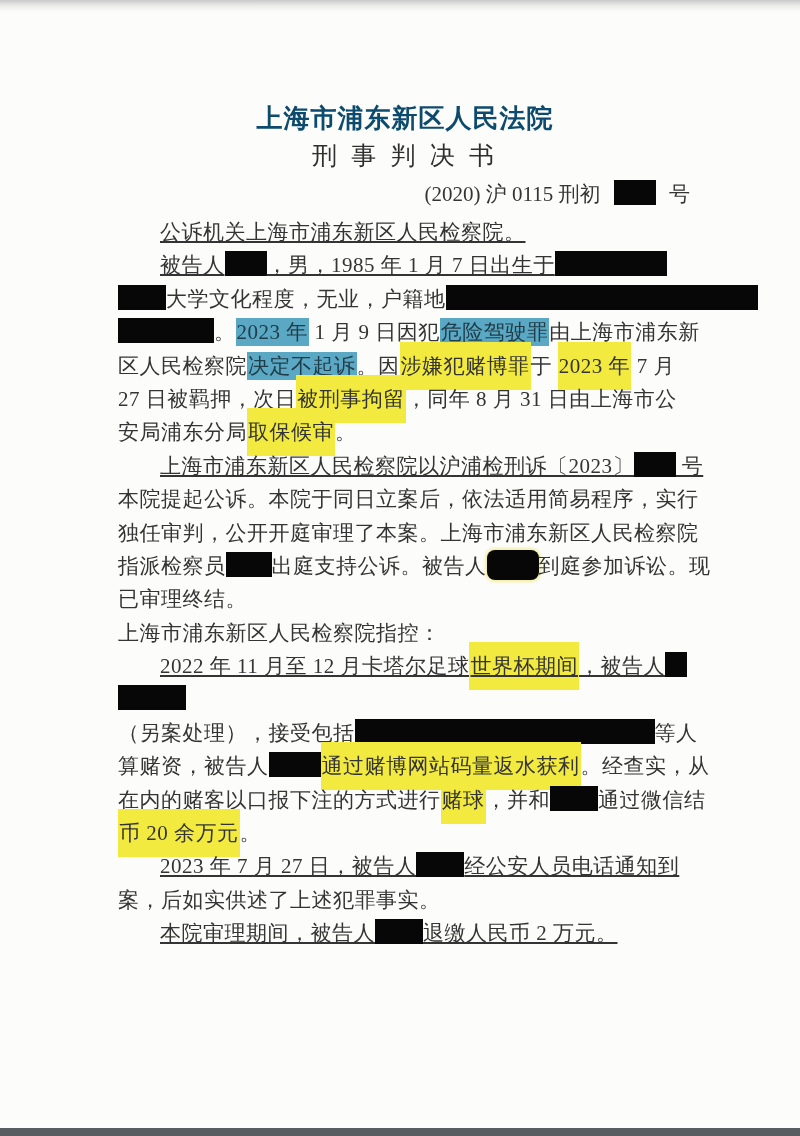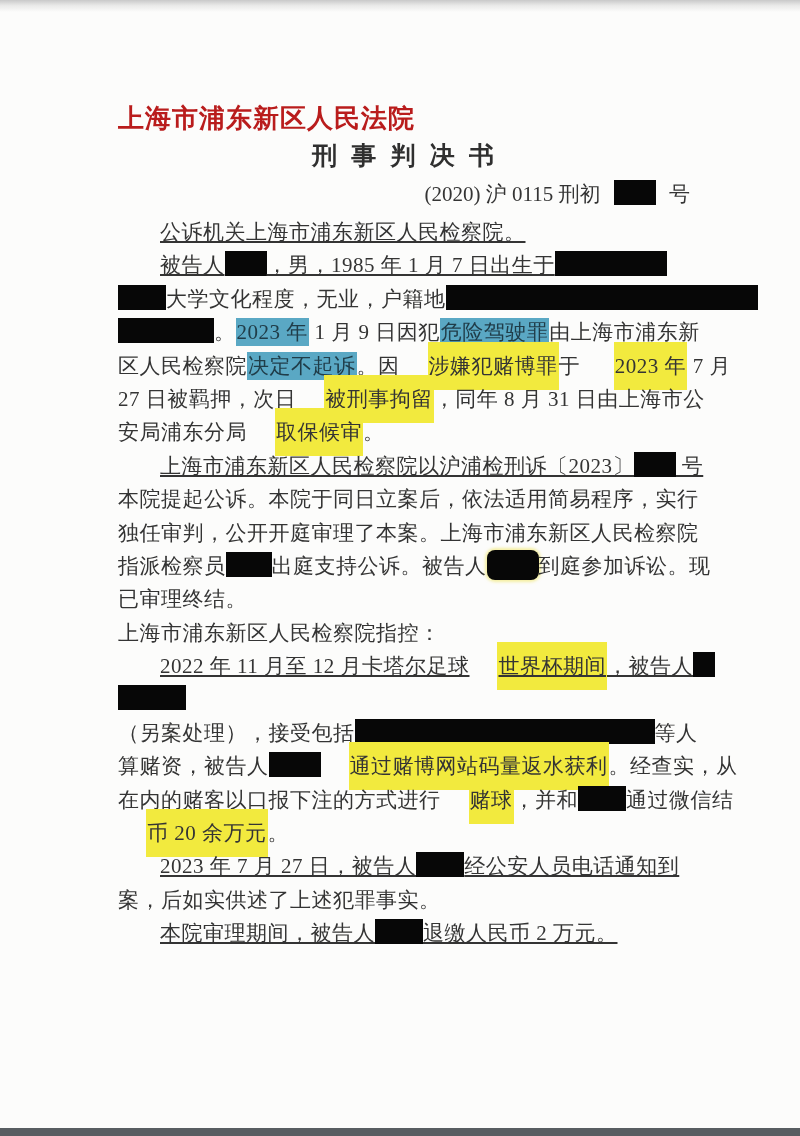--- a/index.html
+++ b/index.html
@@ -15,38 +15,38 @@
     background: linear-gradient(#c9c9c9, #e9e9e8 45%, rgba(252,252,251,0));
   }
   .bottom-edge {
     position: absolute; bottom: 0; left: 0; width: 800px; height: 8px;
     background: #585d61;
   }
   .page {
     position: absolute; left: 118px; top: 100px; width: 574px;
   }
   .title {
-    text-align: left; font-size: 26px; font-weight: 700;
-    letter-spacing: 1px; color: #b91c1c; height: 38px; line-height: 38px;
+    text-align: center; font-size: 26px; font-weight: 700;
+    letter-spacing: 1px; color: #0c4a6e; height: 38px; line-height: 38px;
   }
   .subtitle {
-    text-align: center; font-size: 25px; font-weight: 700;
+    text-align: center; font-size: 25px; font-weight: 400;
     letter-spacing: 4px; color: #2f2f2f; height: 36px; line-height: 36px;
   }
   .case-line {
     text-align: right; font-size: 21px; height: 40px; line-height: 40px;
     padding-right: 2px; white-space: nowrap;
   }
   .doc-body { margin-top: 2px; }
   .line {
     height: 33.4px; line-height: 33.4px; font-size: 21px;
     white-space: nowrap; letter-spacing: 0.5px;
   }
   .line.indent { padding-left: 42px; text-decoration: underline; }
-  .seg-hy { background: var(--hy, #f2ea3e); padding: 12px 1px; margin-left: 28px; }
+  .seg-hy { background: var(--hy, #f2ea3e); padding: 12px 1px; }
   .seg-hb { background: var(--hb, #5aa8c4); padding: 2px 1px; color: #203d49; }
   .seg-redact {
     display: inline-block; background: #070707; height: 25px;
     vertical-align: -4px;
   }
   .seg-redact.rounded {
     border-radius: 8px; height: 30px; vertical-align: -7px;
     box-shadow: 0 0 3px 2px rgba(238,228,90,0.55);
   }
 </style>

